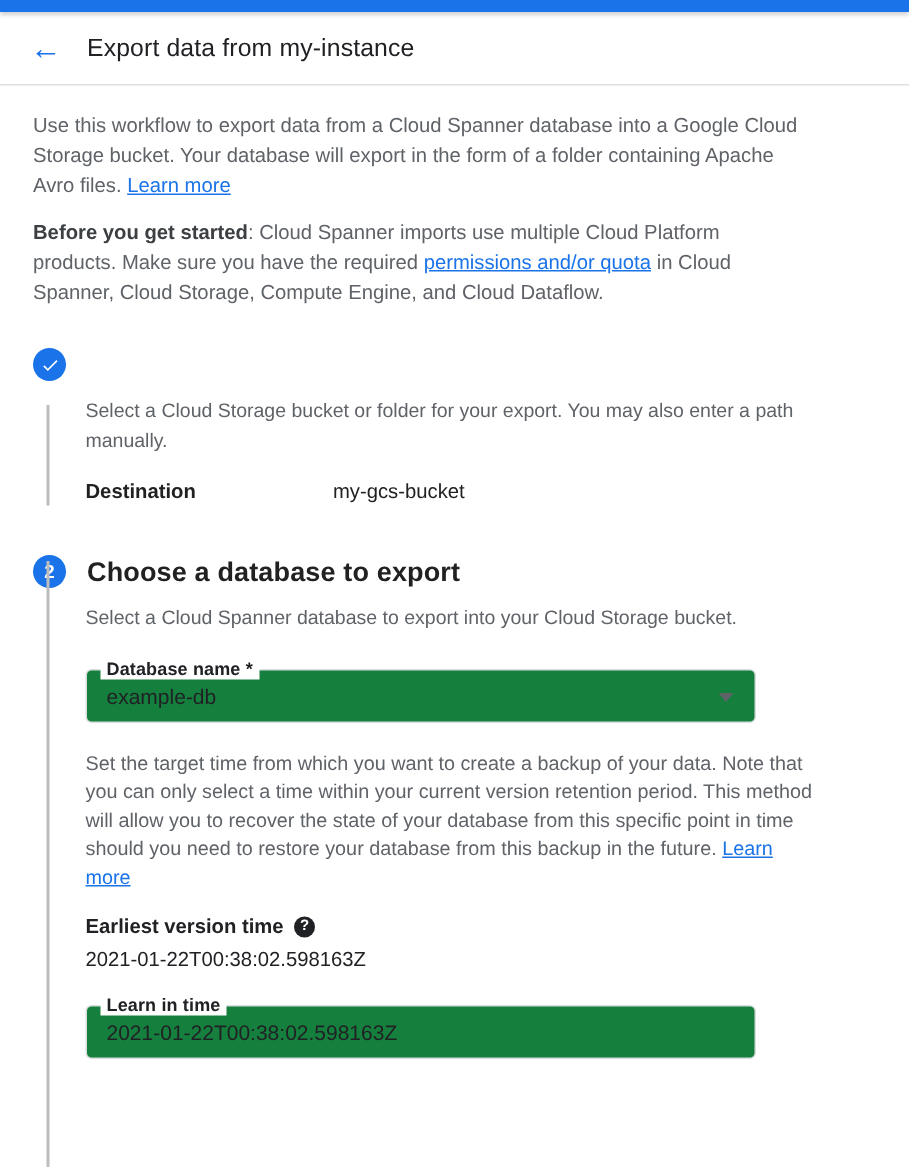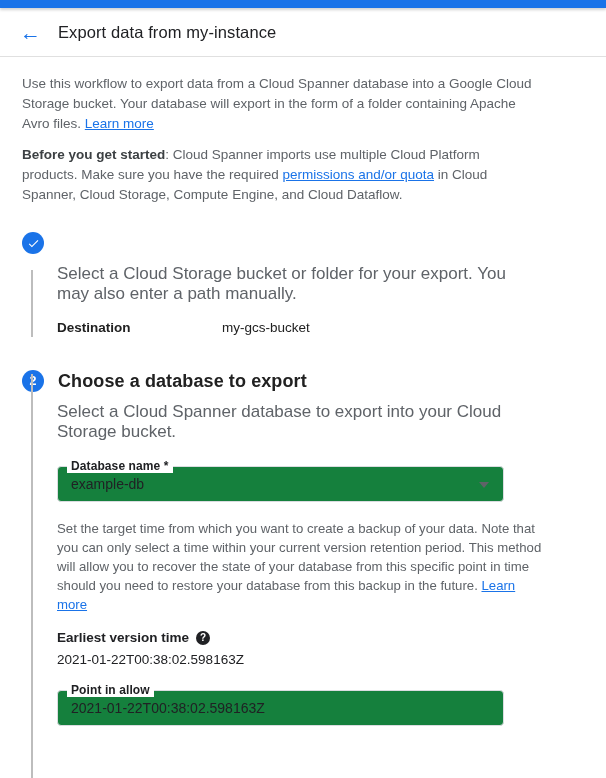--- a/index.html
+++ b/index.html
@@ -28,21 +28,21 @@
   
   .stepper { margin-top:27px; }
   .step-head { display:flex; align-items:center; }
   .step-icon { width:22px; height:22px; border-radius:50%; background:#1a73e8; color:#fff;
     display:flex; align-items:center; justify-content:center; flex-shrink:0;
     font-size:12.5px; font-weight:700; }
   .step-title { font-size:18px; font-weight:700; color:#212121; margin:0 0 0 14px; letter-spacing:.1px; }
   .step-body { margin-left:35px; padding-bottom:4px; }
   .step2 { margin-top:29px; }
 
-  .desc { font-size:17px; line-height:20px; color:#5f6368; max-width:482px; margin:10px 0 0 0; }
+  .desc { font-size:13px; line-height:20px; color:#5f6368; max-width:482px; margin:10px 0 0 0; }
 
   .dest-row { display:flex; margin-top:15px; font-size:13.5px; line-height:18px; }
   .dest-label { font-weight:700; width:165px; color:#212121; flex-shrink:0; }
   .dest-value { color:#212121; }
 
   
   .field { position:relative; width:447px; height:36px; border:1px solid #dadce0; border-radius:4px;
     margin-top:24px; background:#15803d; }
   .field-label { position:absolute; top:-8px; left:9px; background:#fff; padding:0 4px;
     font-size:12px; font-weight:700; color:#202124; letter-spacing:.1px; line-height:14px; }
@@ -133,21 +133,21 @@
         <p class="note"><span>Set the target time from which you want to create a backup of your data. Note that you can only select a time within your current version retention period. This method will allow you to recover the state of your database from this specific point in time should you need to restore your database from this backup in the future.</span>
           <a class="link">Learn more</a></p>
 
         <div class="earliest-row">
           <span class="earliest-label">Earliest version time</span>
           <span class="help-icon">?</span>
         </div>
         <div class="earliest-value">2021-01-22T00:38:02.598163Z</div>
 
         <div class="field point-field">
-          <span class="field-label">Point in allow</span>
+          <span class="field-label">Learn in time</span>
           <input class="field-input" type="text" value="2021-01-22T00:38:02.598163Z" style="">
         </div>
 
 
       </div>
     </section>
 
   </div>
 </div>
 

